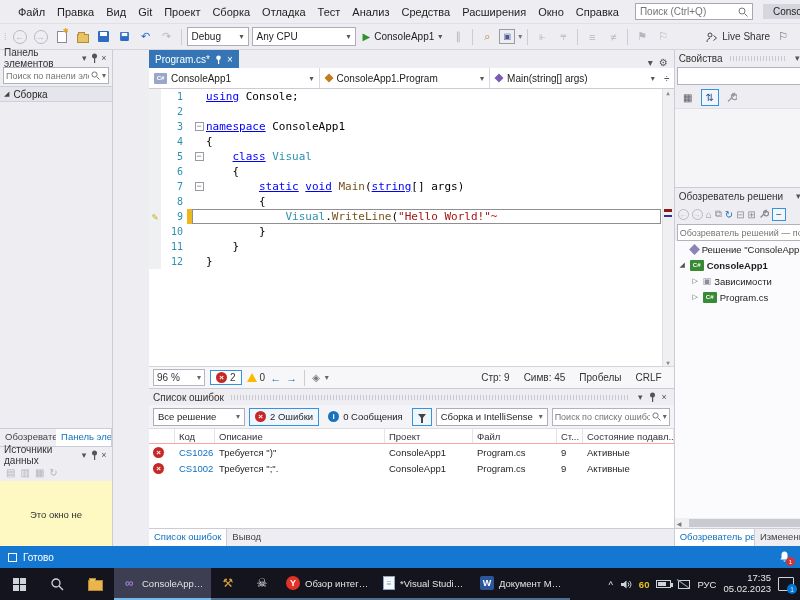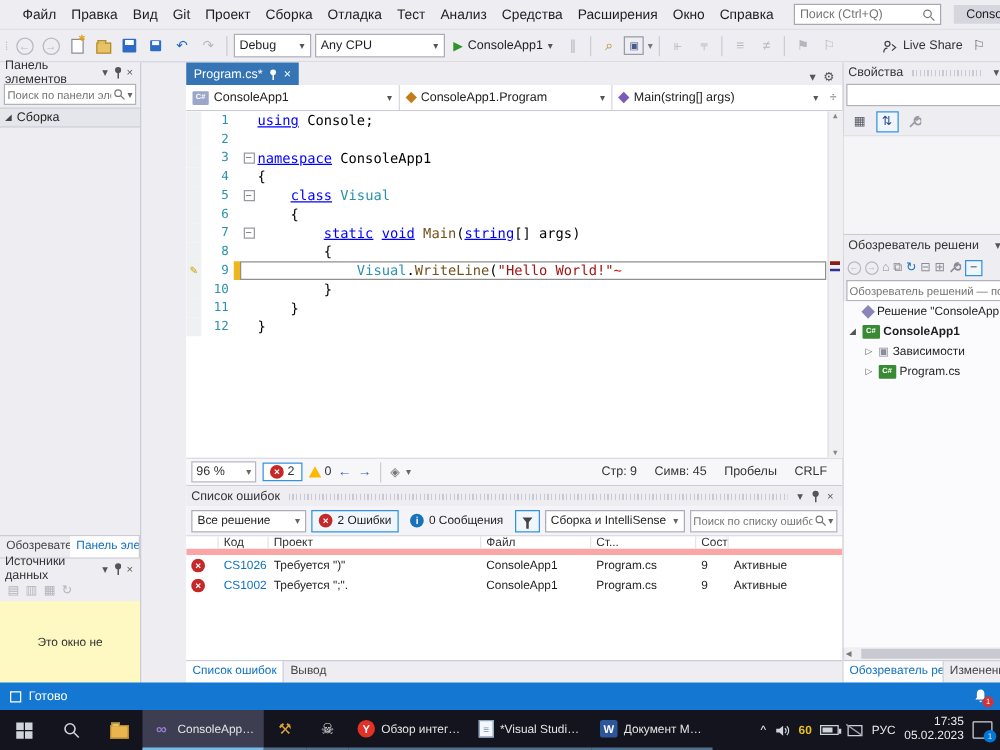--- a/index.html
+++ b/index.html
@@ -107,21 +107,21 @@
   .errorpanel { height:158px; display:flex; flex-direction:column; border-top:1px solid #ccccd6; background:#fff; }
   .el-toolbar { height:24px; background:#f4f4f8; display:flex; align-items:center; gap:4px; padding:0 4px; border-bottom:1px solid #dcdce4; }
   .el-dd { height:18px; background:#fff; border:1px solid #adadb8; display:flex; align-items:center; gap:4px; padding:0 4px; font-size:9.5px; }
   .el-btn { height:18px; display:flex; align-items:center; gap:4px; padding:0 5px; font-size:9.5px; white-space:nowrap; }
   .el-btn.sel { border:1px solid #3393df; background:#f0f6fc; }
   .funnel { width:0; height:0; border-left:4px solid transparent; border-right:4px solid transparent; border-top:5px solid #444; position:relative; }
   .funnel:after { content:""; position:absolute; left:-1px; top:-2px; width:2px; height:6px; background:#444; }
   .el-search { height:18px; width:118px; margin-left:auto; }
   .etable { flex:1; overflow:hidden; font-size:9.5px; }
   .erow { display:grid; grid-template-columns:26px 40px 170px 88px 84px 26px 1fr; align-items:center; height:16px; }
-  .erow.head { color:#333; border-bottom:5px solid #fca5a5; height:15px; }
+  .erow.head { color:#333; border-bottom:1px solid #fca5a5; height:15px; }
   .erow.head span { border-right:1px solid #e4e4ea; padding-left:4px; height:100%; display:flex; align-items:center; overflow:hidden; white-space:nowrap; }
   .erow .cell { padding-left:4px; overflow:hidden; white-space:nowrap; }
   .ecode { color:#0e70c0; }
   .el-tabs { height:18px; display:flex; background:#eeeef2; border-top:1px solid #ccccd6; }
 
   
   .props { height:138px; display:flex; flex-direction:column; border-bottom:1px solid #ccccd6; }
   .props-dd { height:18px; margin:1px 2px; background:#fff; border:1px solid #b2b2bf; display:flex; align-items:center; justify-content:flex-end; padding:0 3px; color:#666; font-size:8px; }
   .props-tools { height:22px; display:flex; align-items:center; gap:4px; padding:0 4px; }
   .ptool { width:18px; height:17px; display:flex; align-items:center; justify-content:center; color:#5a5a66; font-size:10px; }
@@ -526,20 +526,21 @@
                 <circle cx="3.5" cy="3.5" r="2.6" fill="none" stroke="#777"></circle>
                 <line x1="5.8" y1="5.8" x2="8.5" y2="8.5" stroke="#777"></line>
               </svg>
             <span class="mini">▾</span>
           </span>
         </div>
         <div class="etable" id="error-table">
             <div class="erow head">
               <span></span>
               <span>Код</span>
+              <span>Описание</span>
               <span>Проект</span>
               <span>Файл</span>
               <span>Ст...</span>
               <span>Состояние подавл...</span>
             </div>
             <div class="erow">
               <span class="cell">
                 <span class="err-badge">×</span>
               </span>
               <span class="cell ecode">CS1026</span>

